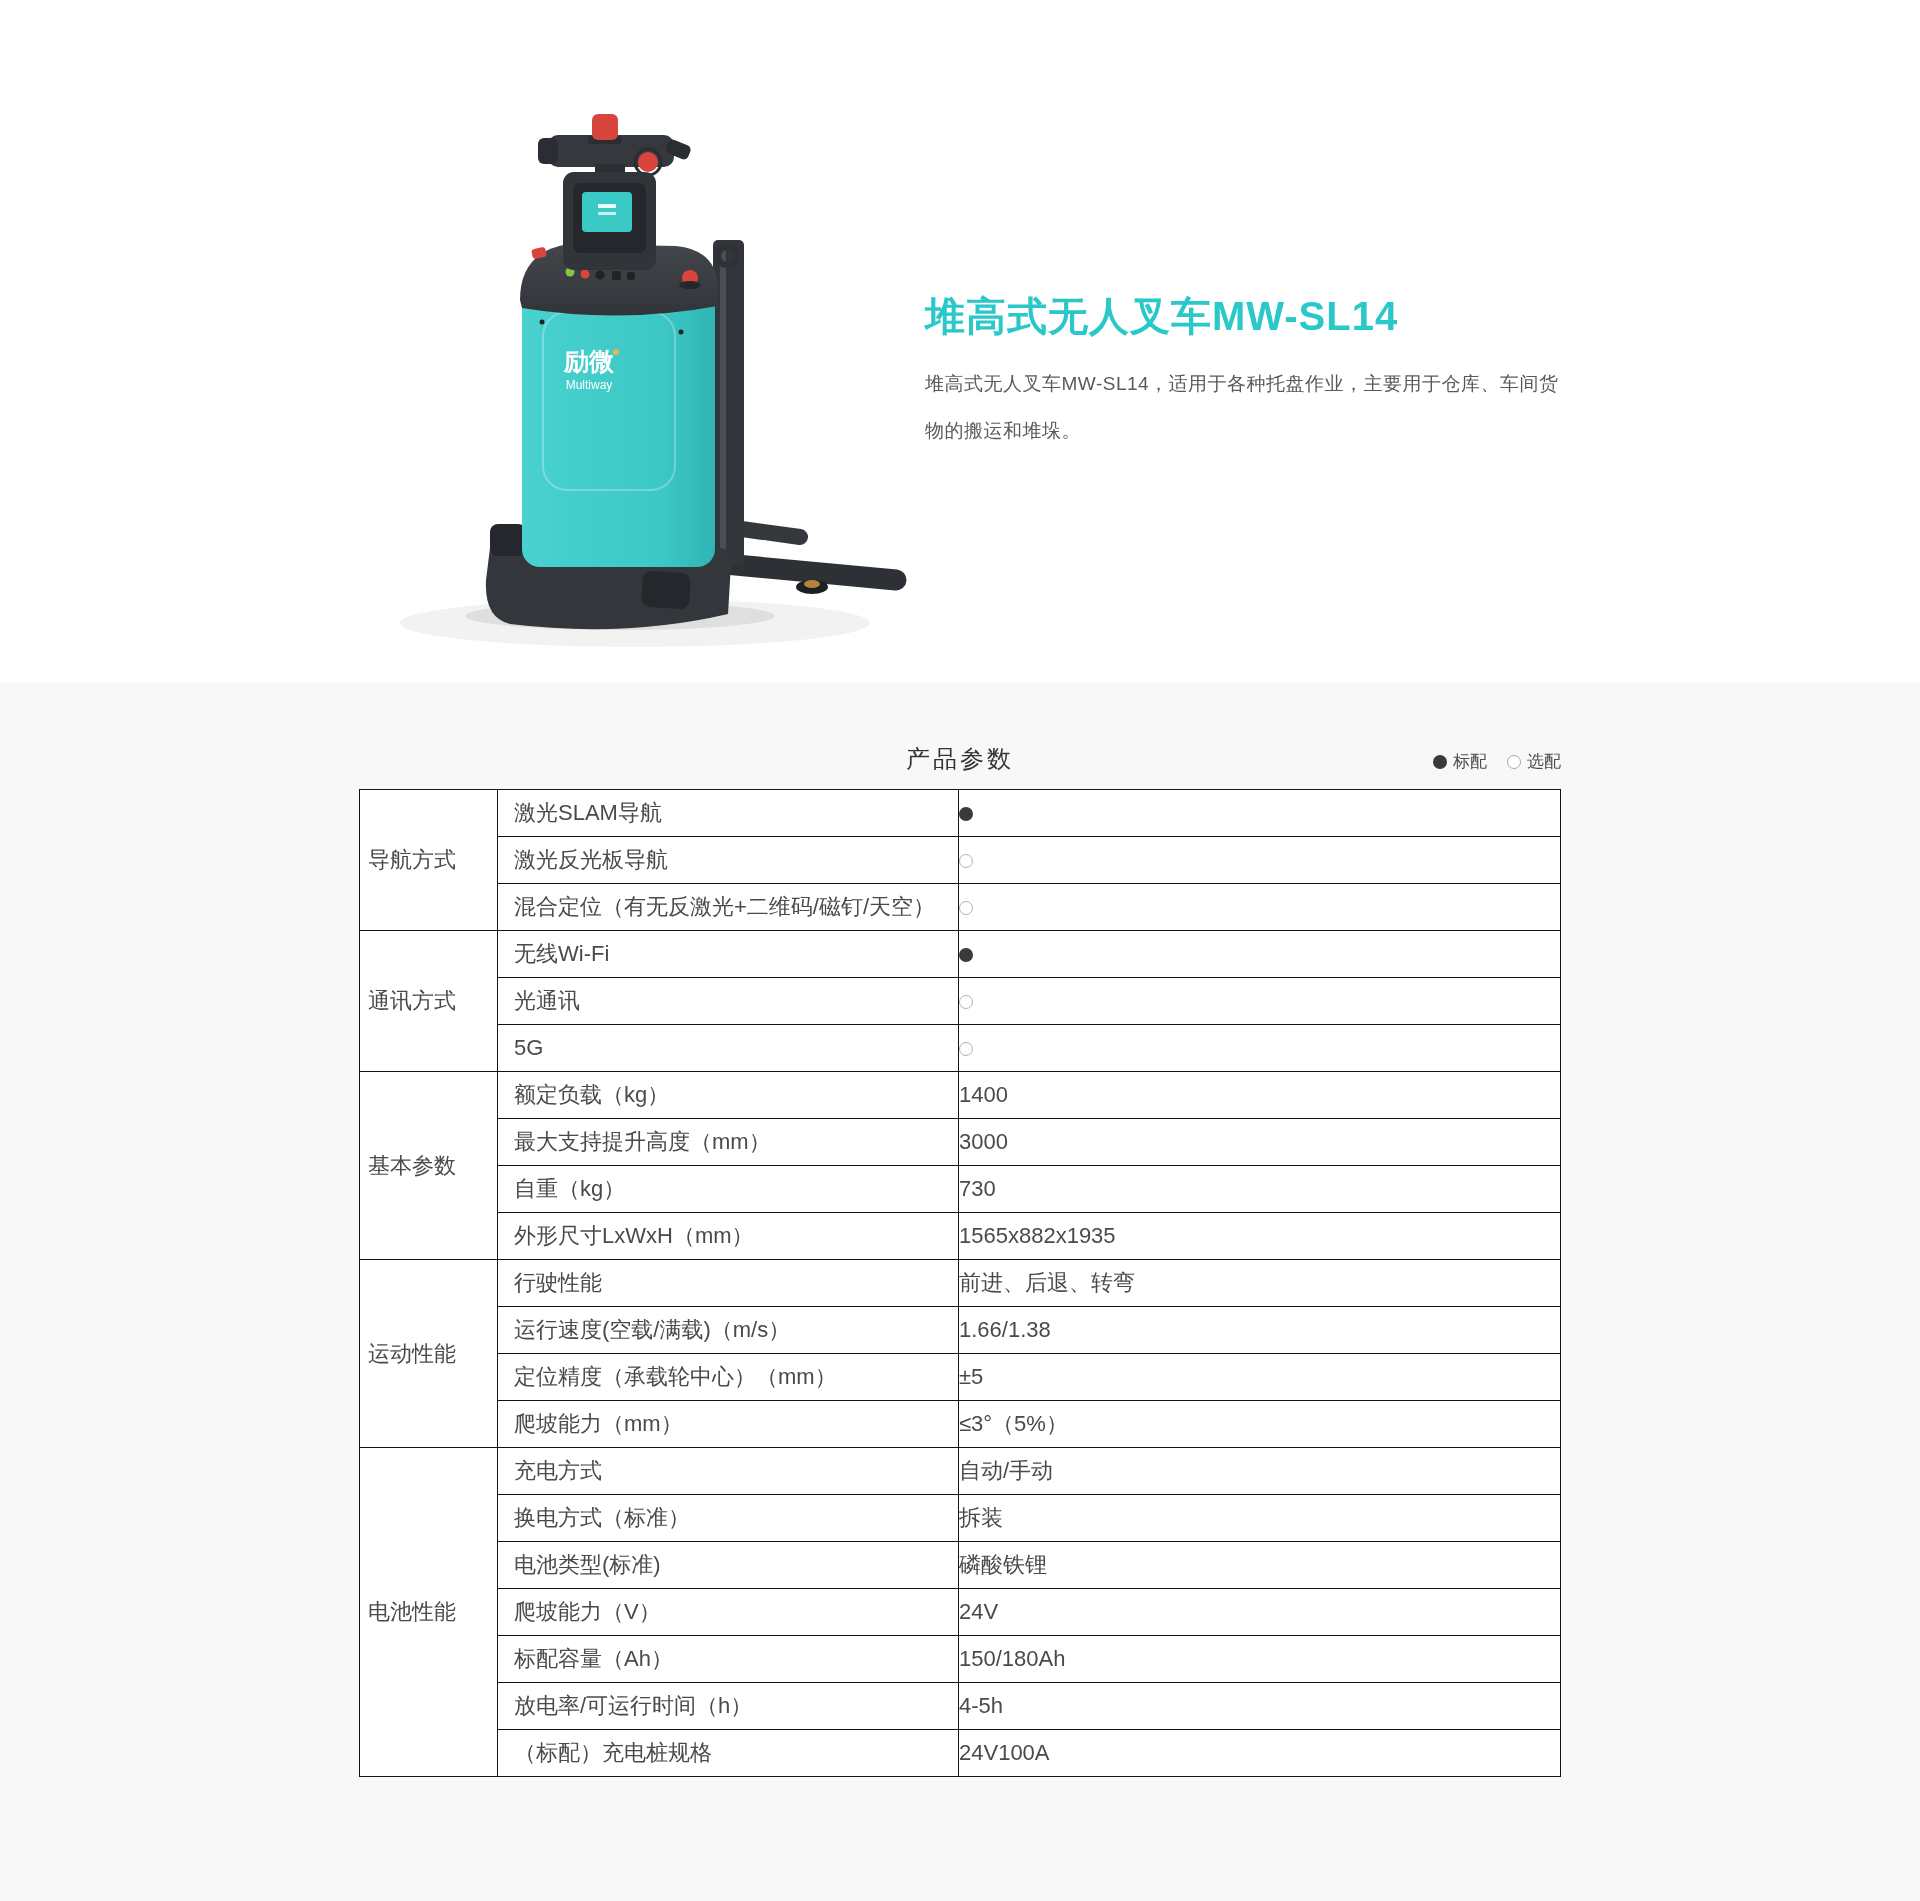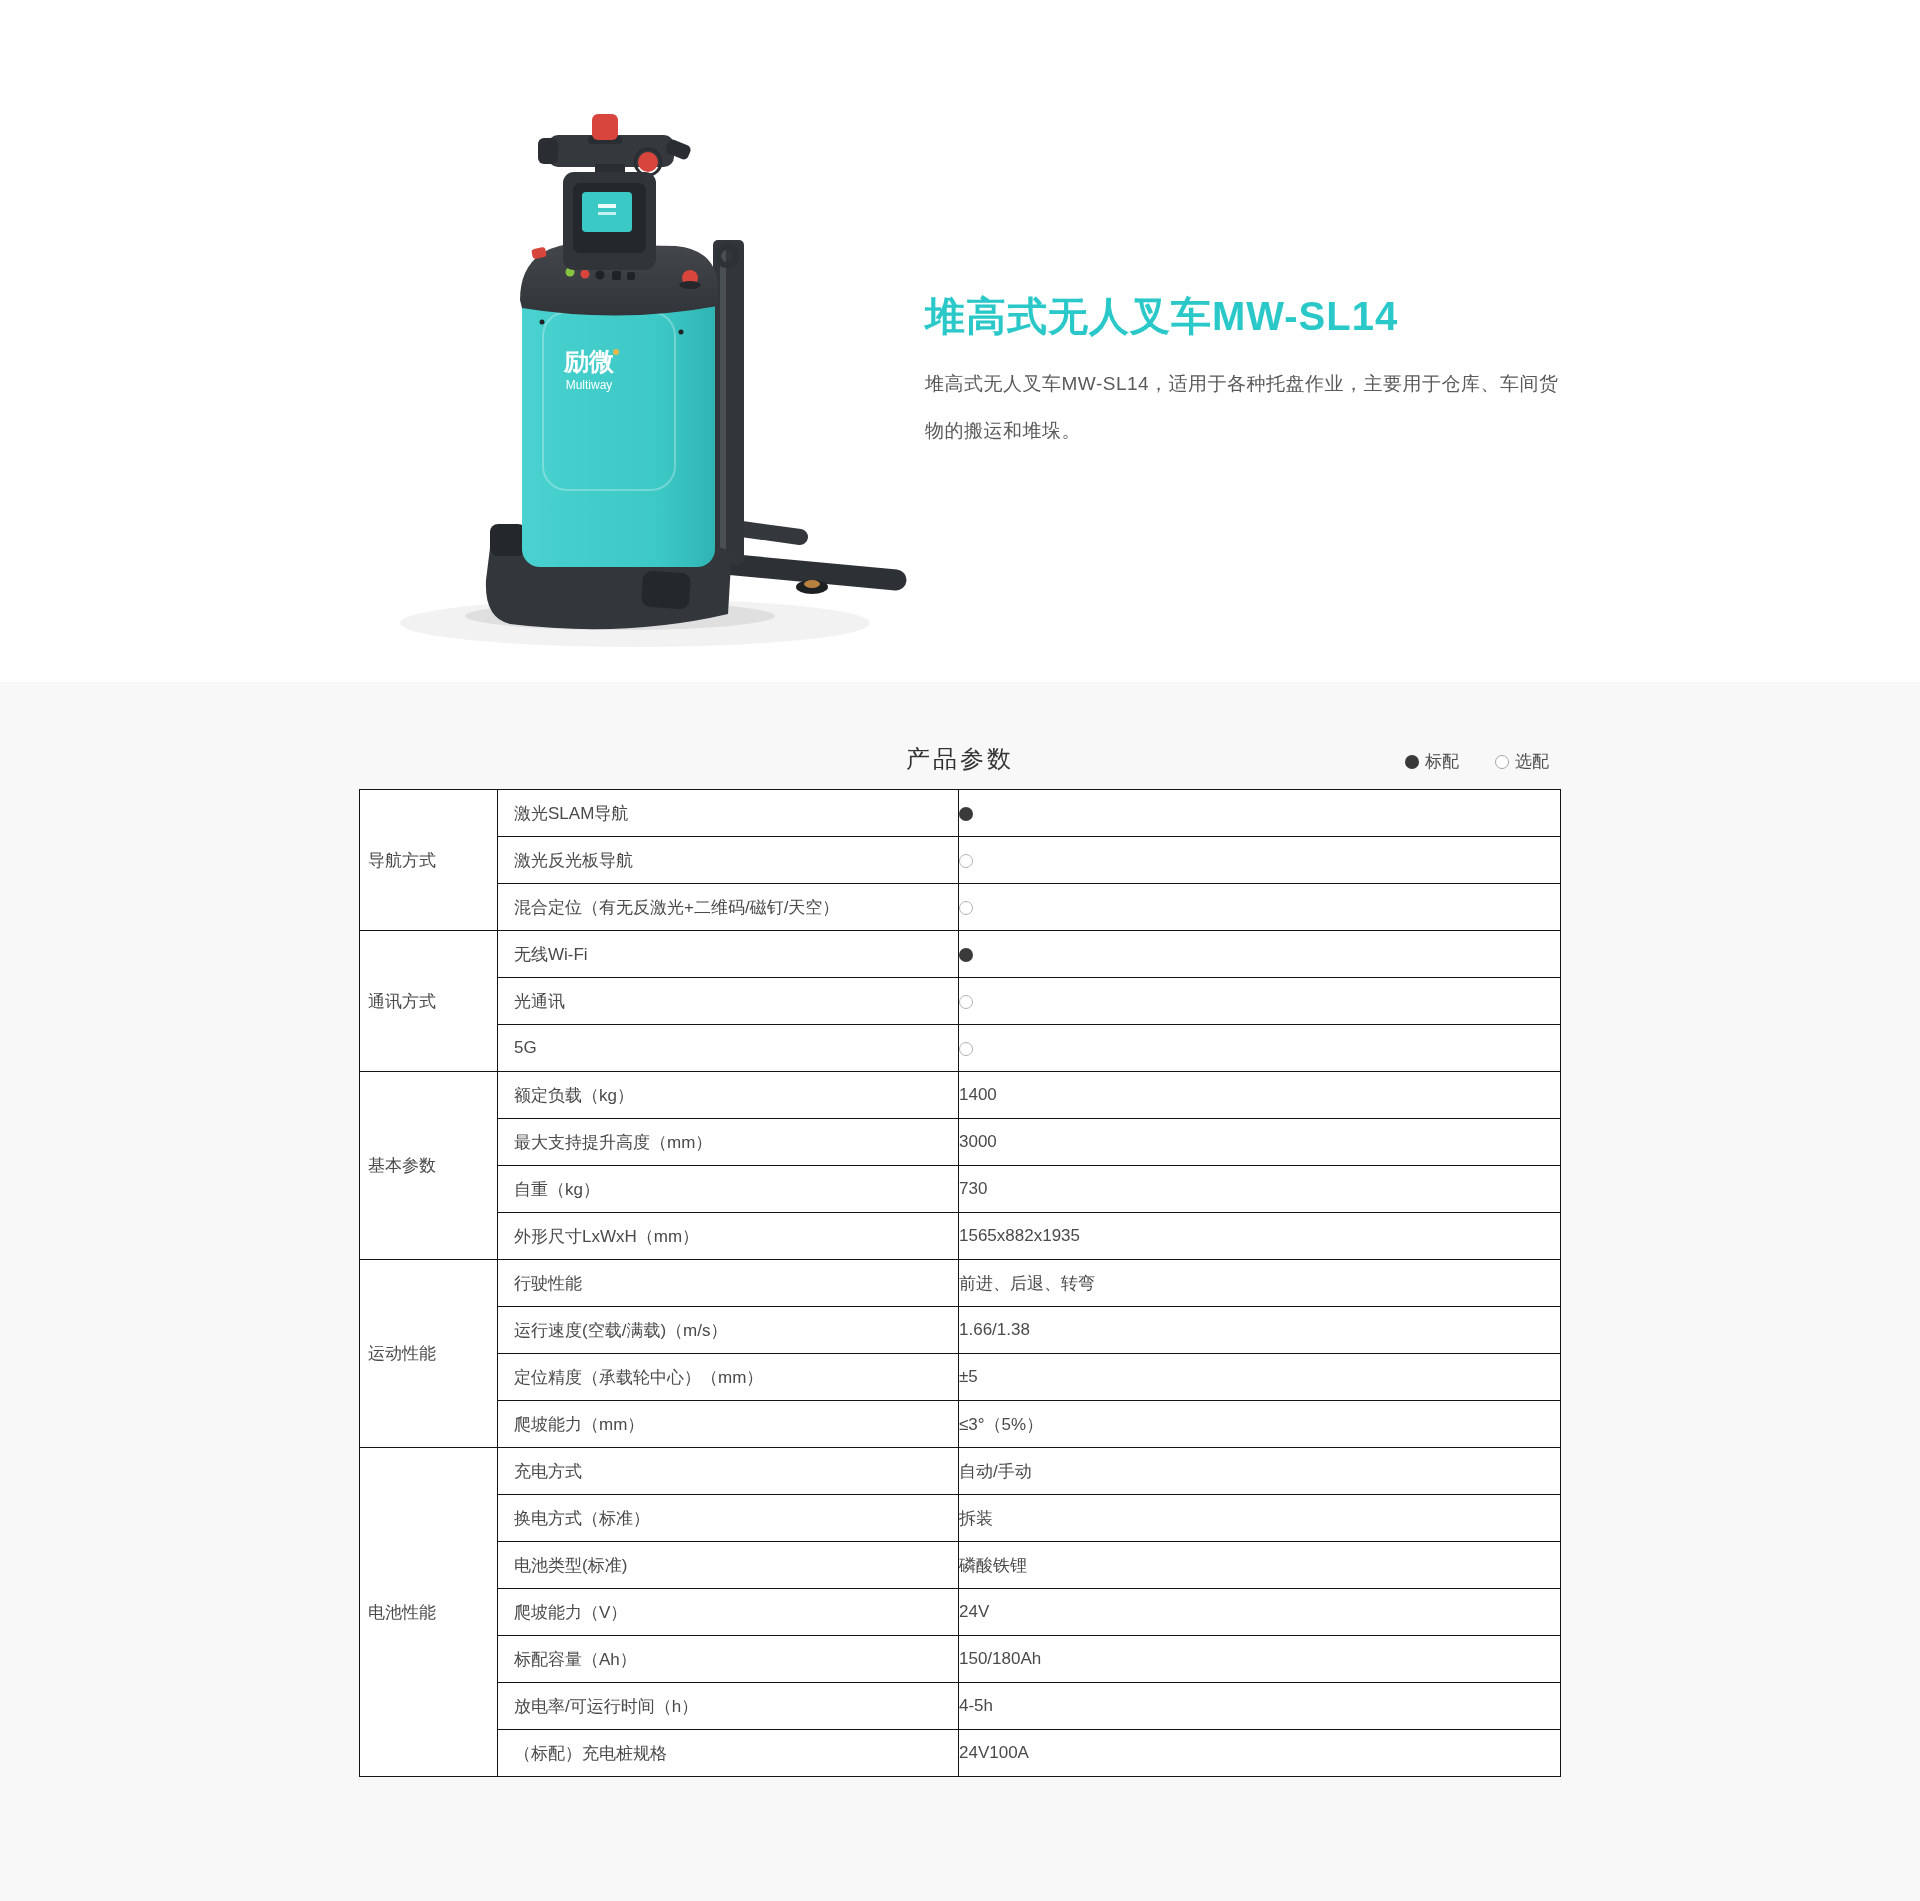--- a/index.html
+++ b/index.html
@@ -11,29 +11,29 @@
   .hero-art { position: absolute; left: 380px; top: 80px; width: 560px; height: 570px; }
   .hero-text { position: absolute; left: 925px; top: 292px; width: 660px; }
   .hero-title { font-size: 40px; line-height: 48px; font-weight: bold; color: #2AC8C8; letter-spacing: 1px; }
   .hero-desc { margin-top: 20px; width: 636px; font-size: 19px; line-height: 47px; color: #5a5a5a; letter-spacing: 0.5px; }
 
   
   .specs { width: 1920px; height: 1219px; background: #f8f8f8; padding-top: 40px; }
   .model-heading { text-align: center; font-size: 37px; line-height: 44px; font-weight: bold; color: #2AC8C8; letter-spacing: 1px; }
   .spec-header-row { position: relative; width: 1202px; margin: 21px auto 0 auto; height: 32px; }
   .spec-title { text-align: center; font-size: 24px; line-height: 32px; font-weight: normal; color: #333333; letter-spacing: 3px; }
-  .legend { position: absolute; right: 12px; bottom: 2px; display: flex; align-items: center; gap: 36px; }
+  .legend { position: absolute; right: 0; bottom: 2px; display: flex; align-items: center; gap: 20px; }
   .legend-item { display: flex; align-items: center; gap: 6px; font-size: 17px; color: #4c4c4c; }
   .dot { display: inline-block; width: 14px; height: 14px; border-radius: 50%; }
   .dot.filled { background: #3a3a3a; }
   .dot.empty { background: #ffffff; border: 1px solid #a6a6a6; }
 
   
   table.spec-table { width: 1202px; margin: 14px auto 0 auto; border-collapse: collapse; background: #ffffff; }
-  table.spec-table td { border: 1px solid #141414; height: 47px; font-size: 17px; color: #4a4a4a; vertical-align: middle; }
+  table.spec-table td { border: 1px solid #141414; height: 47px; font-size: 22px; color: #4a4a4a; vertical-align: middle; }
   td.cat { width: 138px; padding-left: 8px; color: #454545; }
   td.label { width: 461px; padding-left: 16px; }
   td.value { }
   .marker { display: inline-block; width: 14px; height: 14px; border-radius: 50%; vertical-align: middle; }
   .marker.filled { background: #3a3a3a; }
   .marker.empty { background: #ffffff; border: 1px solid #b3b3b3; }
 </style>
 </head>
 <body>
 

